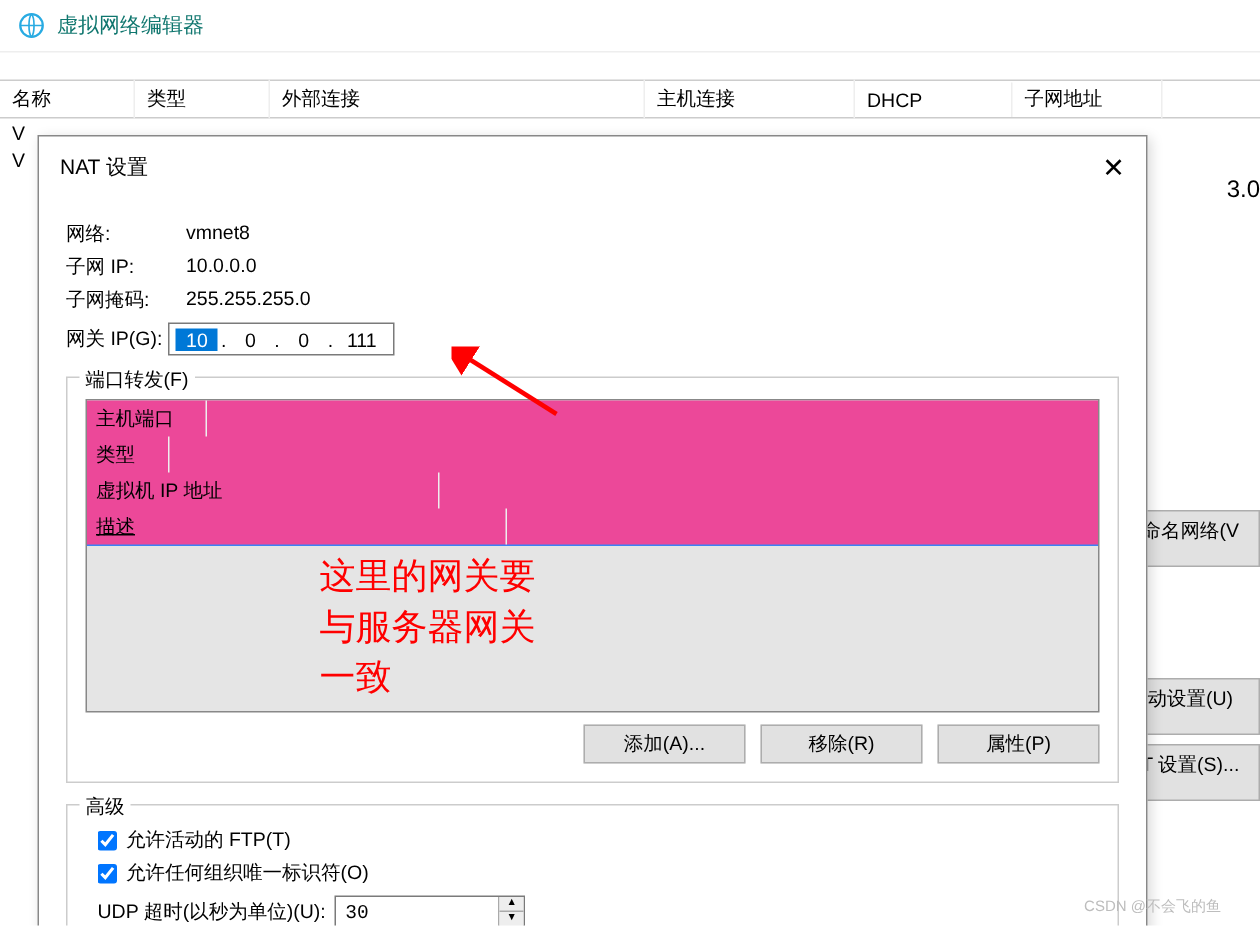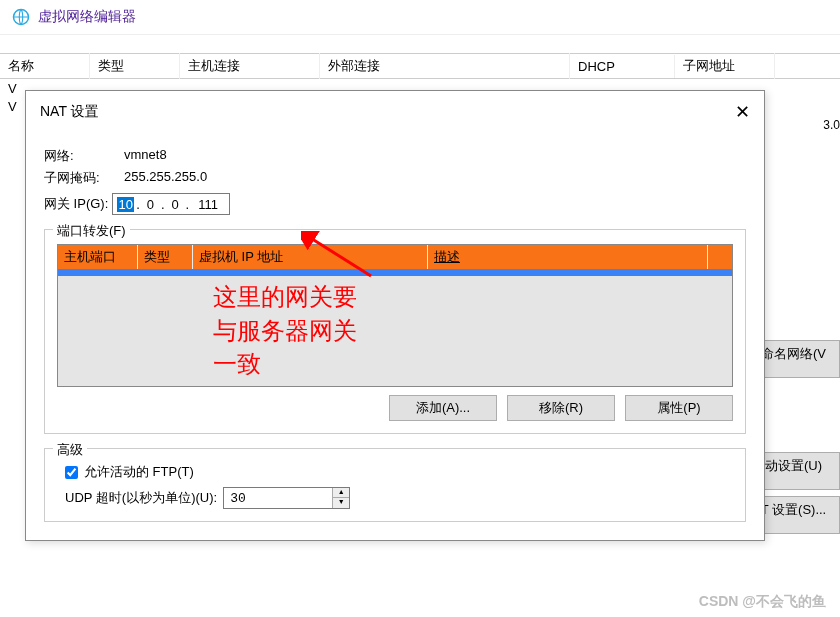--- a/index.html
+++ b/index.html
@@ -1,20 +1,20 @@
 <!DOCTYPE html>
 <html><head>
   <meta charset="utf-8">
   <style>
     * { box-sizing: border-box; margin: 0; padding: 0; }
     body { font-family: "Microsoft YaHei", Arial, sans-serif; font-size: 13px; background: #fff; width: 840px; height: 617px; position: relative; overflow: hidden; }
     
     .window-bar { display: flex; align-items: center; padding: 8px 12px; border-bottom: 1px solid #eee; }
     .window-icon { width: 18px; height: 18px; margin-right: 8px; }
-    .window-title { color: #4c1d95; font-size: 14px; }
+    .window-title { color: #0f766e; font-size: 14px; }
     
     .table-header { display: flex; border-top: 1px solid #ccc; border-bottom: 1px solid #ccc; background: #fff; height: 26px; align-items: center; margin-top: 18px; }
     .th { padding: 4px 8px; border-right: 1px solid #eee; font-size: 13px; }
     .th.name { width: 90px; }
     .th.type { width: 90px; }
     .th.ext { width: 250px; }
     .th.host { width: 140px; }
     .th.dhcp { width: 105px; }
     .th.subnet { width: 100px; }
     
@@ -28,29 +28,29 @@
     .modal-title { display: flex; justify-content: space-between; align-items: center; padding: 10px 14px; font-size: 14px; }
     .close-x { font-size: 18px; cursor: pointer; font-family: Arial; }
     .modal-body { padding: 10px 18px 18px; }
     
     .info-row { display: flex; margin: 4px 0; font-size: 13px; }
     .info-label { width: 80px; }
     .info-value { }
     
     .gateway-row { display: flex; align-items: center; margin: 6px 0; }
     .ip-box { display: inline-flex; border: 1px solid #7a7a7a; background: #fff; height: 22px; align-items: center; padding: 0 4px; margin-left: 4px; }
-    .ip-seg { width: 17px; text-align: center; border: none; font-size: 13px; outline: none; }
+    .ip-seg { width: 28px; text-align: center; border: none; font-size: 13px; outline: none; }
     .ip-seg.sel { background: #0078d7; color: #fff; }
     .ip-dot { padding: 0 2px; }
     
     .fieldset { border: 1px solid #ccc; margin-top: 14px; padding: 10px 12px 12px; position: relative; }
     .fieldset-legend { position: absolute; top: -8px; left: 8px; background: #fff; padding: 0 4px; font-size: 13px; }
     
     .pf-table { border: 1px solid #888; margin-top: 4px; }
-    .pf-header { display: flex; border-bottom: 7px solid #3b82f6; background: #f97316; }
+    .pf-header { display: flex; border-bottom: 1px solid #3b82f6; background: #ec4899; flex-direction: column; }
     .pf-th { padding: 3px 6px; border-right: 1px solid #eee; font-size: 13px; }
     .pf-th.hport { width: 80px; }
     .pf-th.ptype { width: 55px; }
     .pf-th.vmip { width: 235px; }
     .pf-th.desc { width: 280px; text-decoration: underline; }
     .pf-body { height: 110px; background: #e5e5e5; position: relative; }
     
     .annotation { position: absolute; color: #ff0000; font-size: 24px; font-weight: 500; line-height: 1.4; left: 155px; top: 4px; }
     
     .btn-row { display: flex; justify-content: flex-end; gap: 10px; margin-top: 8px; }
@@ -61,41 +61,41 @@
     
     .udp-row { display: flex; align-items: center; margin: 6px 0 0 8px; font-size: 13px; }
     .spinner { display: inline-flex; border: 1px solid #7a7a7a; height: 22px; margin-left: 6px; }
     .spinner input { width: 108px; border: none; padding: 0 6px; font-size: 13px; outline: none; font-family: Liberation Mono, monospace; }
     .spinner-btns { display: flex; flex-direction: column; border-left: 1px solid #aaa; }
     .spinner-btn { width: 16px; height: 10px; font-size: 7px; line-height: 8px; text-align: center; background: #eee; border-bottom: 1px solid #aaa; cursor: pointer; }
     .spinner-btn:last-child { border-bottom: none; }
     
     .arrow-svg { position: absolute; pointer-events: none; }
     
-    .watermark { position: absolute; right: 14px; bottom: 6px; color: #bdbdbd; font-size: 14px; font-weight: bold; }
-    .stub-right { position: absolute; right: 0; top: 118px; font-size: 12px; }
+    .watermark { position: absolute; right: 26px; bottom: 6px; color: #bdbdbd; font-size: 10px; }
+    .stub-right { position: absolute; right: 0; top: 118px; font-size: 16px; }
   </style>
 </head>
 <body>
 
 <div class="window-bar">
   <span class="window-icon">
     <svg viewBox="0 0 24 24" width="18" height="18">
         <circle cx="12" cy="12" r="10" fill="none" stroke="#29abe2" stroke-width="2"></circle>
         <path d="M2 12h20M12 2c3 3 3 17 0 20M12 2c-3 3-3 17 0 20" fill="none" stroke="#29abe2" stroke-width="1.5"></path>
       </svg>
   </span>
   <span class="window-title">虚拟网络编辑器</span>
 </div>
 
 <div class="table-header">
   <div class="th name">名称</div>
   <div class="th type">类型</div>
+  <div class="th ext">外部连接</div>
   <div class="th host">主机连接</div>
-  <div class="th ext">外部连接</div>
   <div class="th dhcp">DHCP</div>
   <div class="th subnet">子网地址</div>
 </div>
 <div class="row-stub">
   <span class="v">V</span>
   <span class="v">V</span>
 </div>
 <div class="stub-right">3.0</div>
 
 <div class="side-buttons">
@@ -107,20 +107,24 @@
 
 <div class="modal">
   <div class="modal-title">
     <span>NAT 设置</span>
     <span class="close-x">✕</span>
   </div>
   <div class="modal-body">
     <div class="info-row">
       <span class="info-label">网络:</span>
       <span class="info-value">vmnet8</span>
+    </div>
+    <div class="info-row">
+      <span class="info-label">子网 IP:</span>
+      <span class="info-value">10.0.0.0</span>
     </div>
     <div class="info-row">
       <span class="info-label">子网掩码:</span>
       <span class="info-value">255.255.255.0</span>
     </div>
     <div class="gateway-row">
       <span>网关 IP(G):</span>
       <span class="ip-box">
         <input class="ip-seg sel" value="10" style="">
         <span class="ip-dot">.</span>
@@ -153,20 +157,24 @@
         <button class="btn">属性(P)</button>
       </div>
     </div>
 
     <div class="fieldset">
       <span class="fieldset-legend">高级</span>
       <label class="adv-check">
         <input type="checkbox" checked="" style="">
         <span>允许活动的 FTP(T)</span>
       </label>
+      <label class="adv-check">
+        <input type="checkbox" checked="" style="">
+        <span>允许任何组织唯一标识符(O)</span>
+      </label>
       <div class="udp-row">
         <span>UDP 超时(以秒为单位)(U):</span>
         <span class="spinner">
           <input value="30" style="">
           <span class="spinner-btns">
             <span class="spinner-btn">▲</span>
             <span class="spinner-btn">▼</span>
           </span>
         </span>
       </div>

